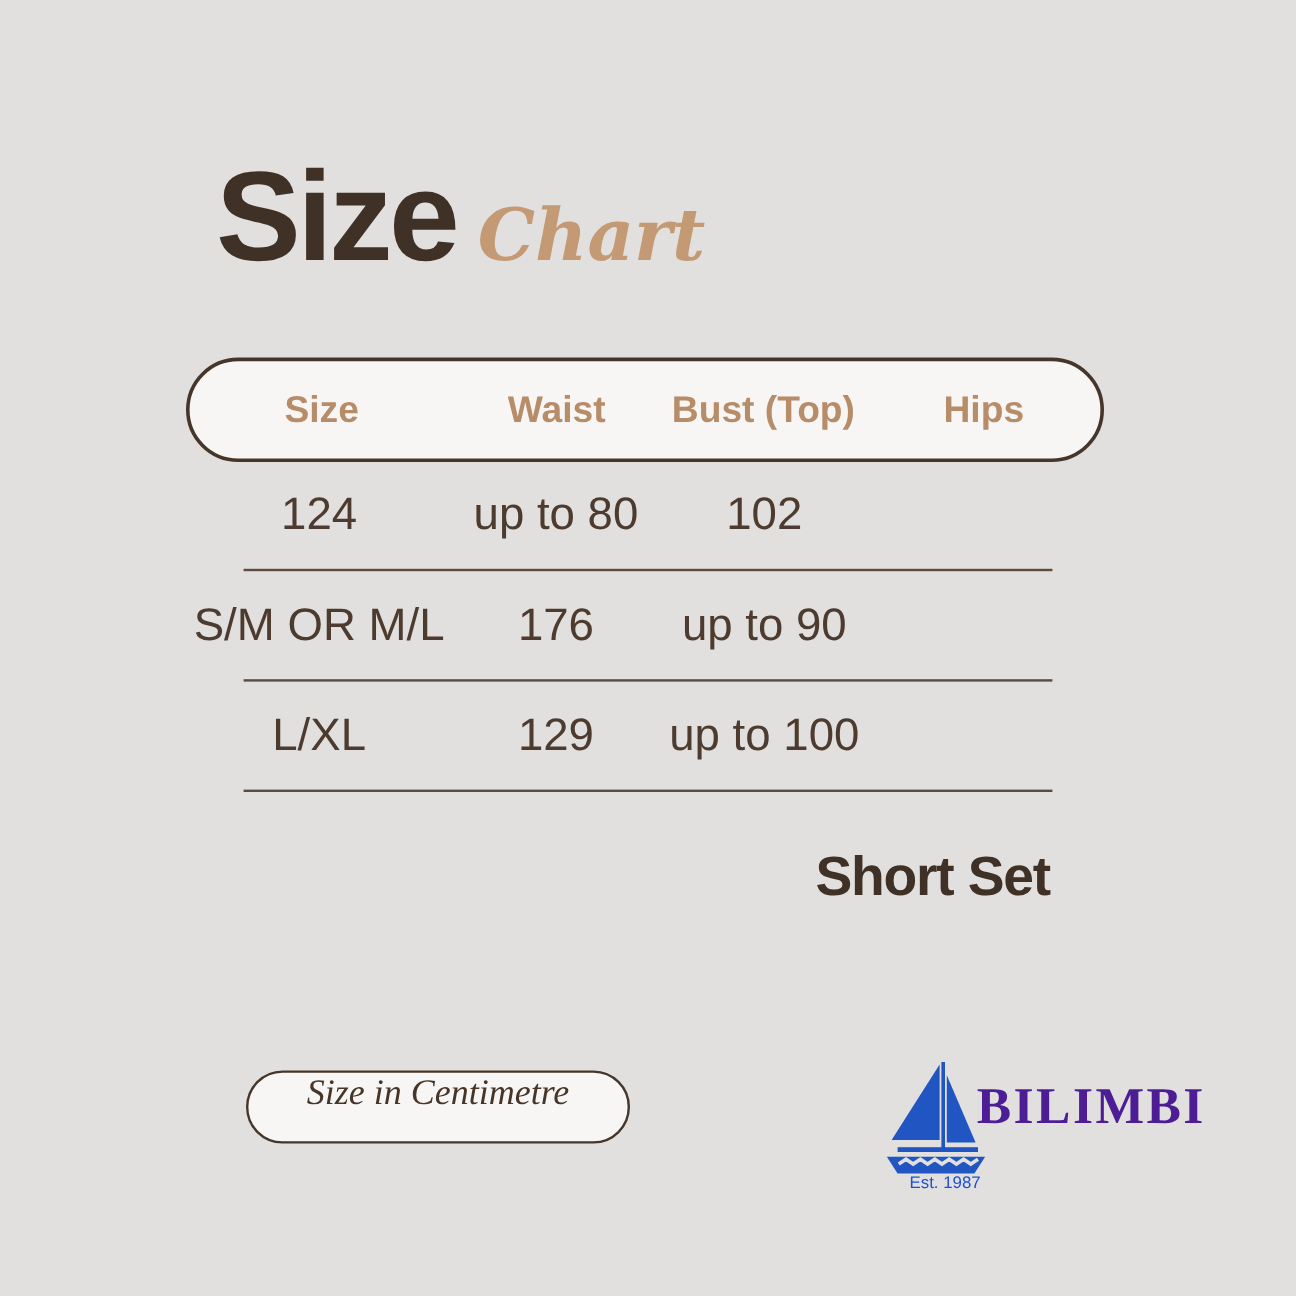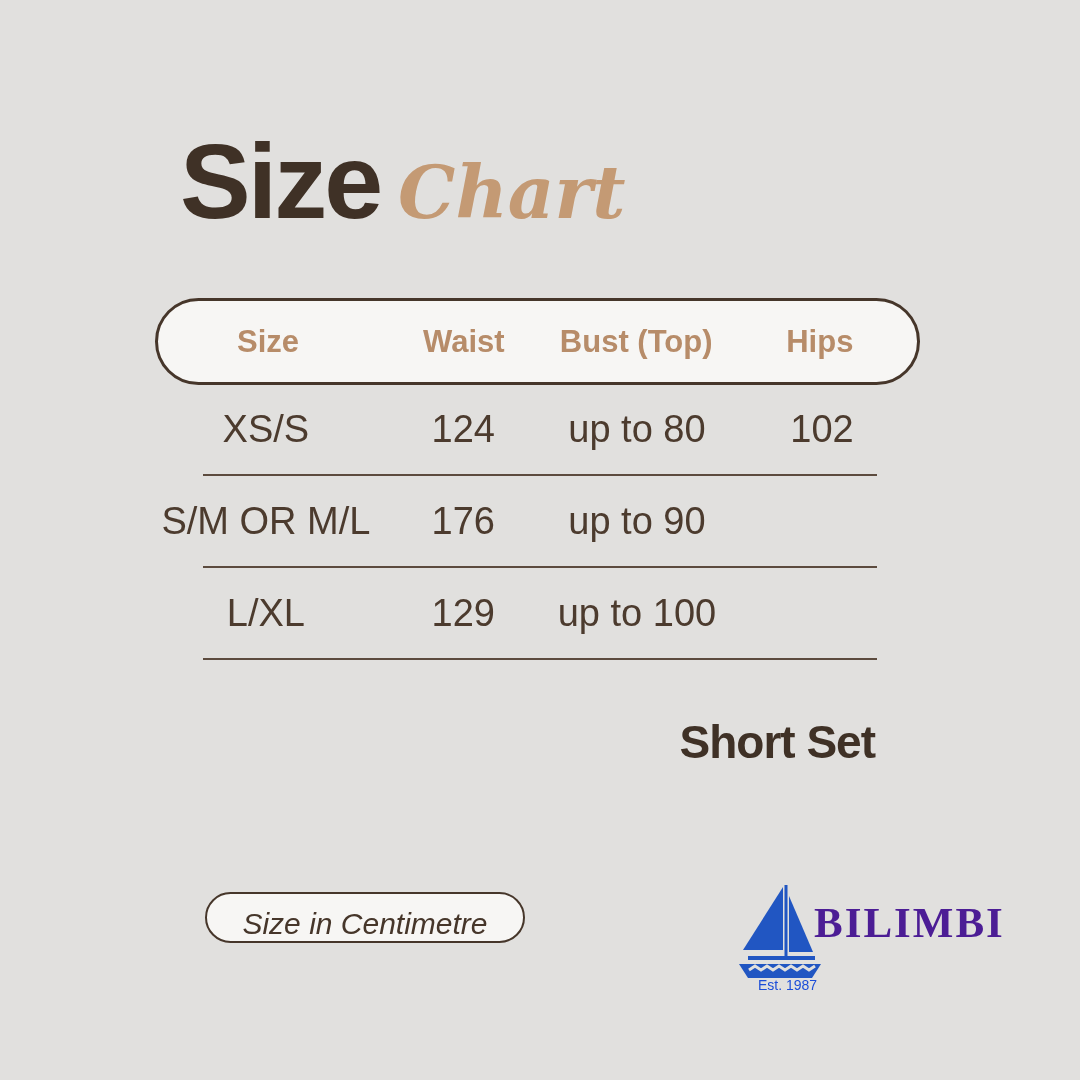--- a/index.html
+++ b/index.html
@@ -27,21 +27,21 @@
     font-size: 106px;
     font-weight: 700;
     color: #3f3126;
     letter-spacing: -3px;
     line-height: 1;
   }
   .title-accent {
     font-family: "DejaVu Serif", serif;
     font-style: italic;
     font-weight: 600;
-    font-size: 72px;
+    font-size: 60px;
     color: #c49a74;
     margin-left: 18px;
     line-height: 1;
   }
 
   
   .header-pill {
     position: absolute;
     left: 155px;
     top: 298px;
@@ -89,37 +89,37 @@
 
   
   .product-label {
     position: absolute;
     right: 205px;
     top: 703px;
     font-size: 46px;
     font-weight: 700;
     color: #3f3126;
     letter-spacing: -1px;
-    margin-top: 12px;
   }
 
   
   .unit-pill {
     position: absolute;
     left: 205px;
     top: 892px;
     width: 320px;
-    height: 51px;
+    height: 61px;
     box-sizing: border-box;
     background: #f7f6f4;
     border: 2.5px solid #46362a;
     border-radius: 32px;
     display: flex;
-    align-items: flex-end;
+    align-items: flex-start;
     justify-content: center;
+    font-family: Liberation Serif, serif;
   }
   .unit-text {
     font-style: italic;
     font-size: 30px;
     color: #46362a;
   }
 
   
   .brand {
     position: absolute;
@@ -174,21 +174,20 @@
 
   <div class="header-pill">
     <div class="hcell">Size</div>
     <div class="hcell">Waist</div>
     <div class="hcell">Bust (Top)</div>
     <div class="hcell">Hips</div>
   </div>
 
   <div class="tbody">
     <div class="trow">
-      <div class="tcell">XS/S</div>
       <div class="tcell">124</div>
       <div class="tcell">up to 80</div>
       <div class="tcell">102</div>
     </div>
     <div class="divider"></div>
     <div class="trow">
       <div class="tcell">S/M OR M/L</div>
       <div class="tcell">176</div>
       <div class="tcell">up to 90</div>
     </div>

